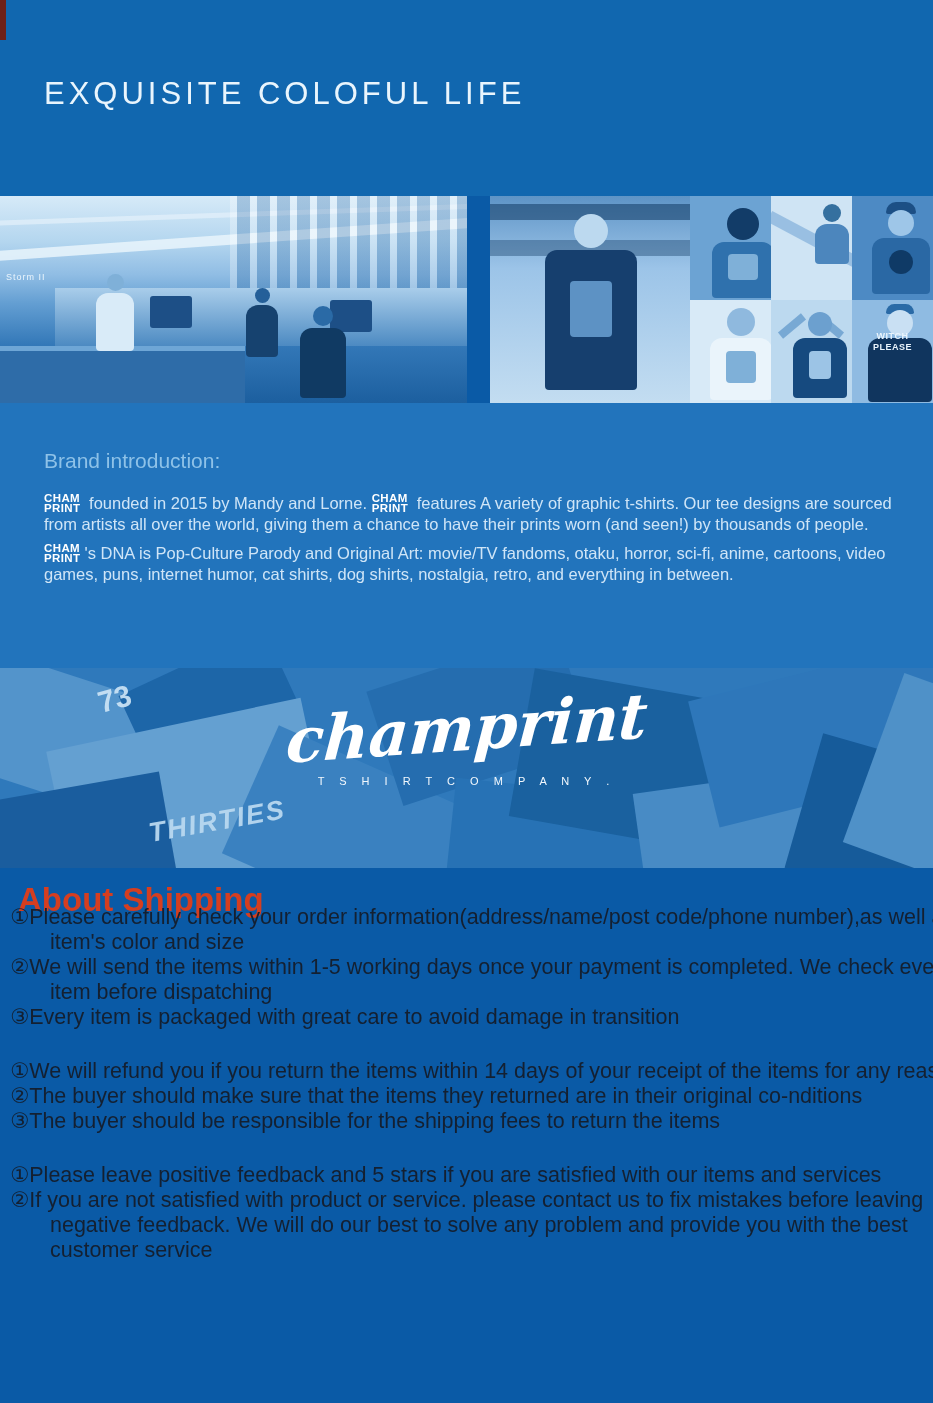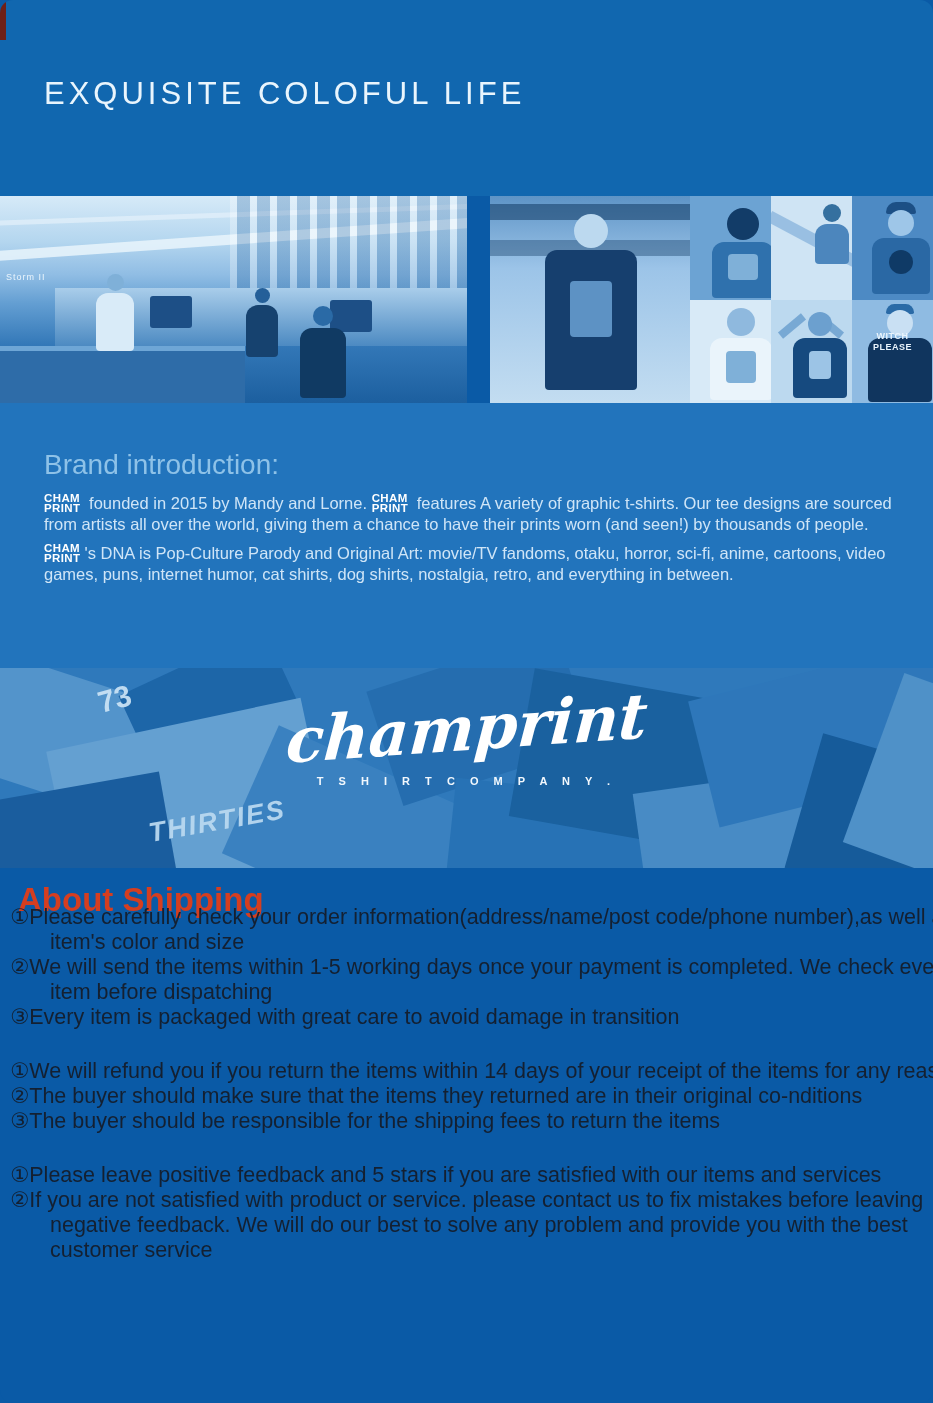--- a/index.html
+++ b/index.html
@@ -1,17 +1,17 @@
 <!DOCTYPE html>
 <html><head>
 <meta charset="utf-8">
 <style>
   html,body{margin:0;padding:0;background:#0a5aa6;}
   .page{position:relative;width:933px;height:1403px;overflow:hidden;
-        font-family:"Liberation Sans","DejaVu Sans",sans-serif;border-radius:13px;}
+        font-family:"Liberation Sans","DejaVu Sans",sans-serif;}
 
   
   .sec-top{position:absolute;left:0;top:0;width:933px;height:196px;background:#1167af;}
   .decor-strip{position:absolute;left:0;top:0;width:6px;height:40px;background:#6e2018;}
   .hero-title{position:absolute;left:44px;top:76px;font-size:31px;font-weight:400;
               letter-spacing:4px;color:#e9f5fd;}
 
   
   .collage-row{position:absolute;left:0;top:196px;width:933px;height:207px;}
   .photo{position:absolute;top:0;height:207px;overflow:hidden;}
@@ -36,40 +36,40 @@
   .fig{position:absolute;display:flex;flex-direction:column;align-items:center;}
   .fig .hd{border-radius:50%;}
   .fig .bd{border-radius:12px 12px 4px 4px;margin-top:2px;position:relative;}
   .fig .bd .print{position:absolute;left:50%;top:22%;transform:translateX(-50%);border-radius:4px;}
   .cap{border-radius:10px 10px 2px 2px;margin-bottom:-4px;}
   .witch-text{position:absolute;left:50%;top:30%;transform:translateX(-50%);text-align:center;
     color:#e9f4fc;font-size:9px;font-weight:bold;line-height:11px;letter-spacing:.5px;}
 
   
   .sec-mid{position:absolute;left:0;top:403px;width:933px;height:265px;background:#2274bc;}
-  .brand-head{position:absolute;left:44px;top:46px;font-size:28px;color:#8ec2e8;}
+  .brand-head{position:absolute;left:44px;top:46px;font-size:21px;color:#8ec2e8;}
   .brand-copy{position:absolute;left:44px;top:82px;width:852px;font-size:16.5px;
     line-height:21px;color:#cfe5f7;}
   .brand-copy p{margin:8px 0 2px 0;}
   .champ{display:inline-flex;flex-direction:column;vertical-align:middle;color:#ffffff;
     font-weight:bold;font-size:11.5px;line-height:9.5px;letter-spacing:.4px;margin-right:4px;
     transform:translateY(-1px);}
 
   
   .banner{position:absolute;left:0;top:668px;width:933px;height:200px;background:#3c82c2;overflow:hidden;}
   .shirt{position:absolute;}
   .banner-overlay{position:absolute;left:0;top:0;width:100%;height:100%;background:rgba(30,110,180,.45);}
   .shirt-73{position:absolute;left:98px;top:14px;font-size:30px;font-weight:bold;color:#cfe6f7;
     transform:rotate(-15deg);opacity:.9;}
   .shirt-thirties{position:absolute;left:148px;top:138px;font-size:27px;font-weight:bold;font-style:italic;
     color:#b9d8f0;transform:rotate(-10deg);letter-spacing:2px;opacity:.95;}
   .banner-logo{position:absolute;left:0;top:24px;width:100%;text-align:center;}
   .logo-script{font-family:"DejaVu Serif","Liberation Serif",serif;font-style:italic;font-weight:bold;
     font-size:62px;color:#ffffff;display:inline-block;transform:rotate(-4deg) skewX(-8deg);}
-  .logo-sub{margin-top:10px;font-size:11px;font-weight:bold;color:#f2f8fd;letter-spacing:6px;}
+  .logo-sub{margin-top:10px;font-size:11px;font-weight:normal;color:#f2f8fd;letter-spacing:6px;}
 
   
   .sec-bottom{position:absolute;left:0;top:868px;width:933px;height:535px;background:#0a5aa6;
     box-sizing:border-box;padding:14px 8px 0 10px;}
   .info-block{margin-bottom:29px;}
   .info-heading{margin:0 0 -13px 8px;font-size:33px;font-weight:600;color:#d53e20;line-height:36px;}
   .info-item{position:relative;font-size:21.5px;line-height:25px;color:#142031;
     padding-left:40px;text-indent:-40px;width:920px;}
 </style>
 </head>

